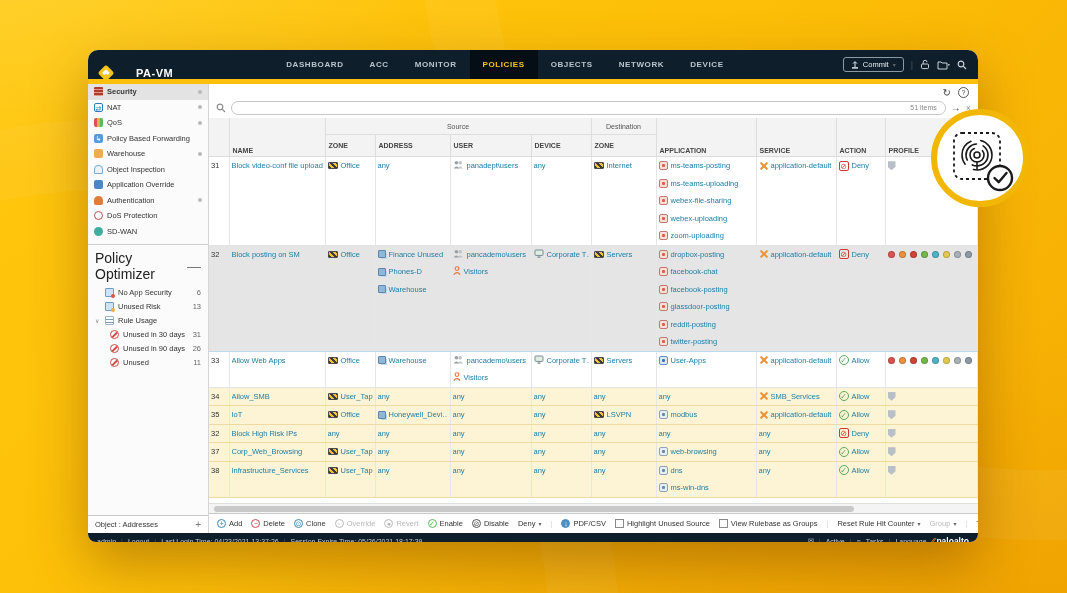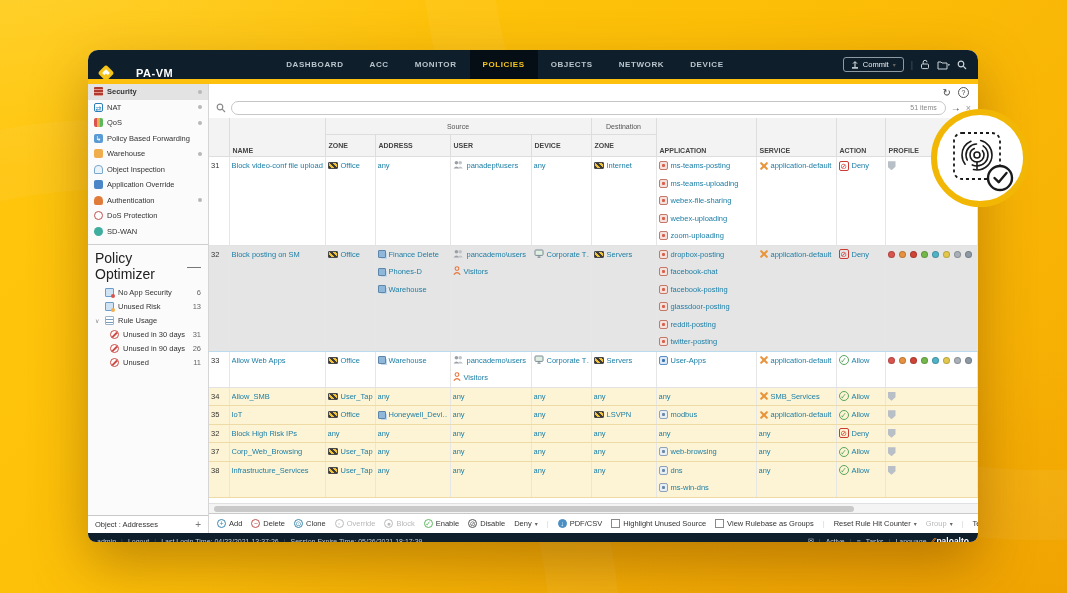--- a/index.html
+++ b/index.html
@@ -447,21 +447,21 @@
                 </td>
     <td>
                   <div class="entry">
                     <span class="ic zone"></span>
                     <span class="lnk">Office</span>
                   </div>
                 </td>
                 <td>
                   <div class="entry">
                     <span class="ic addr"></span>
-                    <span class="lnk">Finance Delete</span>
+                    <span class="lnk">Finance Unused</span>
                   </div>
                   <div class="entry">
                     <span class="ic addr"></span>
                     <span class="lnk">Phones-D</span>
                   </div>
                   <div class="entry">
                     <span class="ic addr"></span>
                     <span class="lnk">Warehouse</span>
                   </div>
                 </td>
@@ -949,21 +949,21 @@
           <span class="fbtn">
     <span class="circ" style="color:#3a87ad">⊙</span>
             <span>Clone</span>
     </span>
           <span class="fbtn disabled">
     <span class="circ" style="color:#bbb">◦</span>
             <span>Override</span>
     </span>
           <span class="fbtn disabled">
     <span class="circ" style="color:#bbb">●</span>
-            <span>Block</span>
+            <span>Revert</span>
     </span>
           <span class="fbtn">
     <span class="circ" style="color:#5cb85c">✓</span>
             <span>Enable</span>
     </span>
           <span class="fbtn">
     <span class="circ" style="color:#555555">⊘</span>
             <span>Disable</span>
     </span>
           <span class="fbtn">

